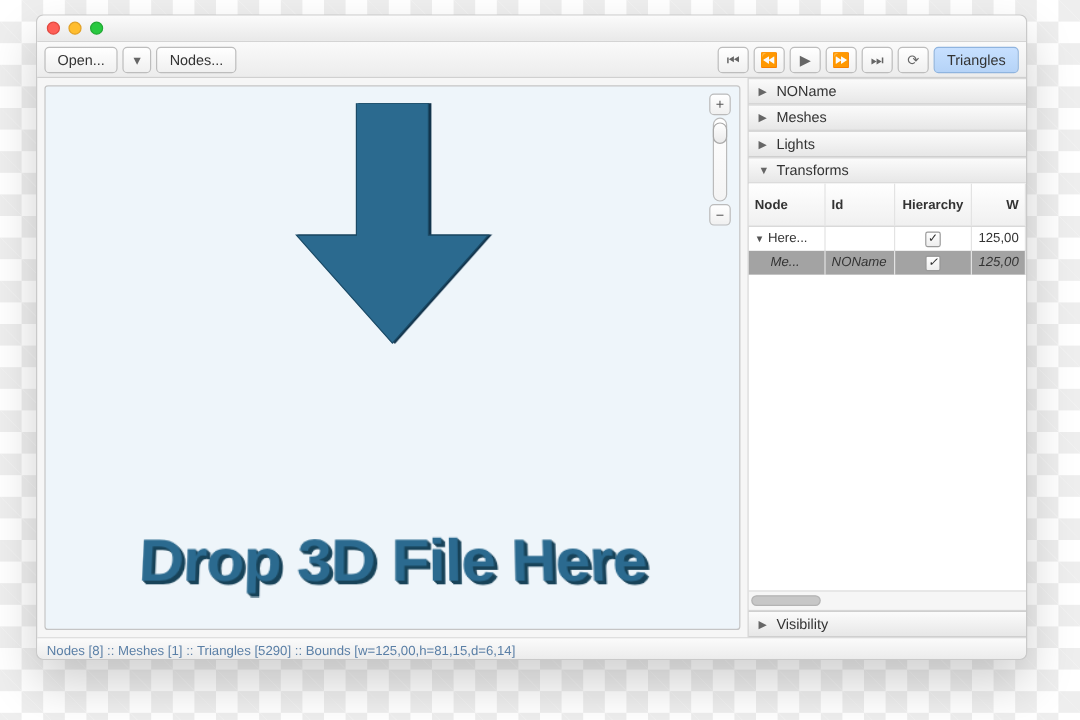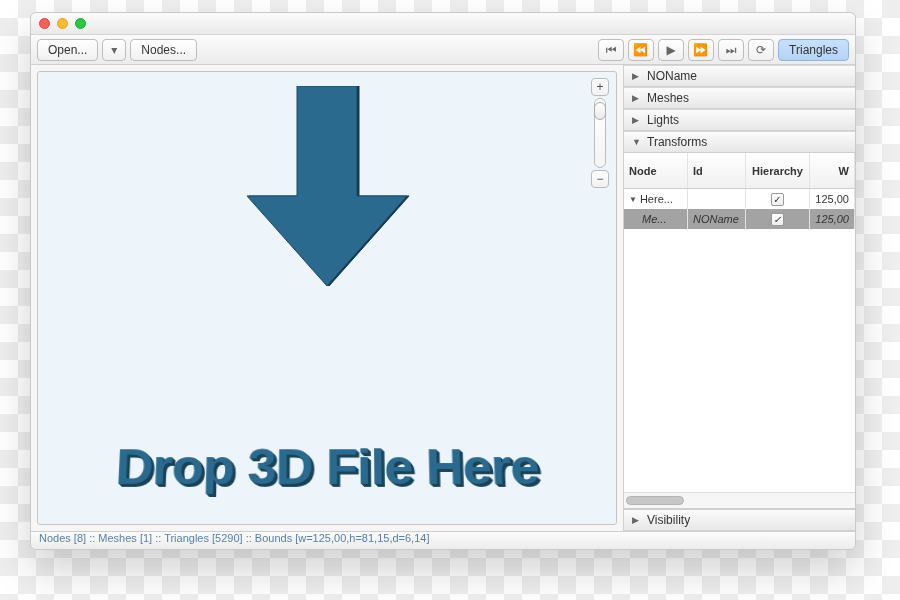--- a/index.html
+++ b/index.html
@@ -197,21 +197,21 @@
     background:#c7c7c7;border:1px solid #b3b3b3;border-radius:5px;
   }
 
   .status {
     height:18px;
     border-top:1px solid #cfcfcf;
     background:linear-gradient(#fbfbfb,#ececec);
     color:#5a7fa6;
     font-size:11px;
     padding:0 8px;
-    display:flex;align-items:flex-start;
+    display:flex;align-items:flex-end;
     border-radius:0 0 6px 6px;
   }
 </style>
 </head>
 <body>
 
 <div class="window">
 
   <div class="titlebar">
     <div class="traffic">

